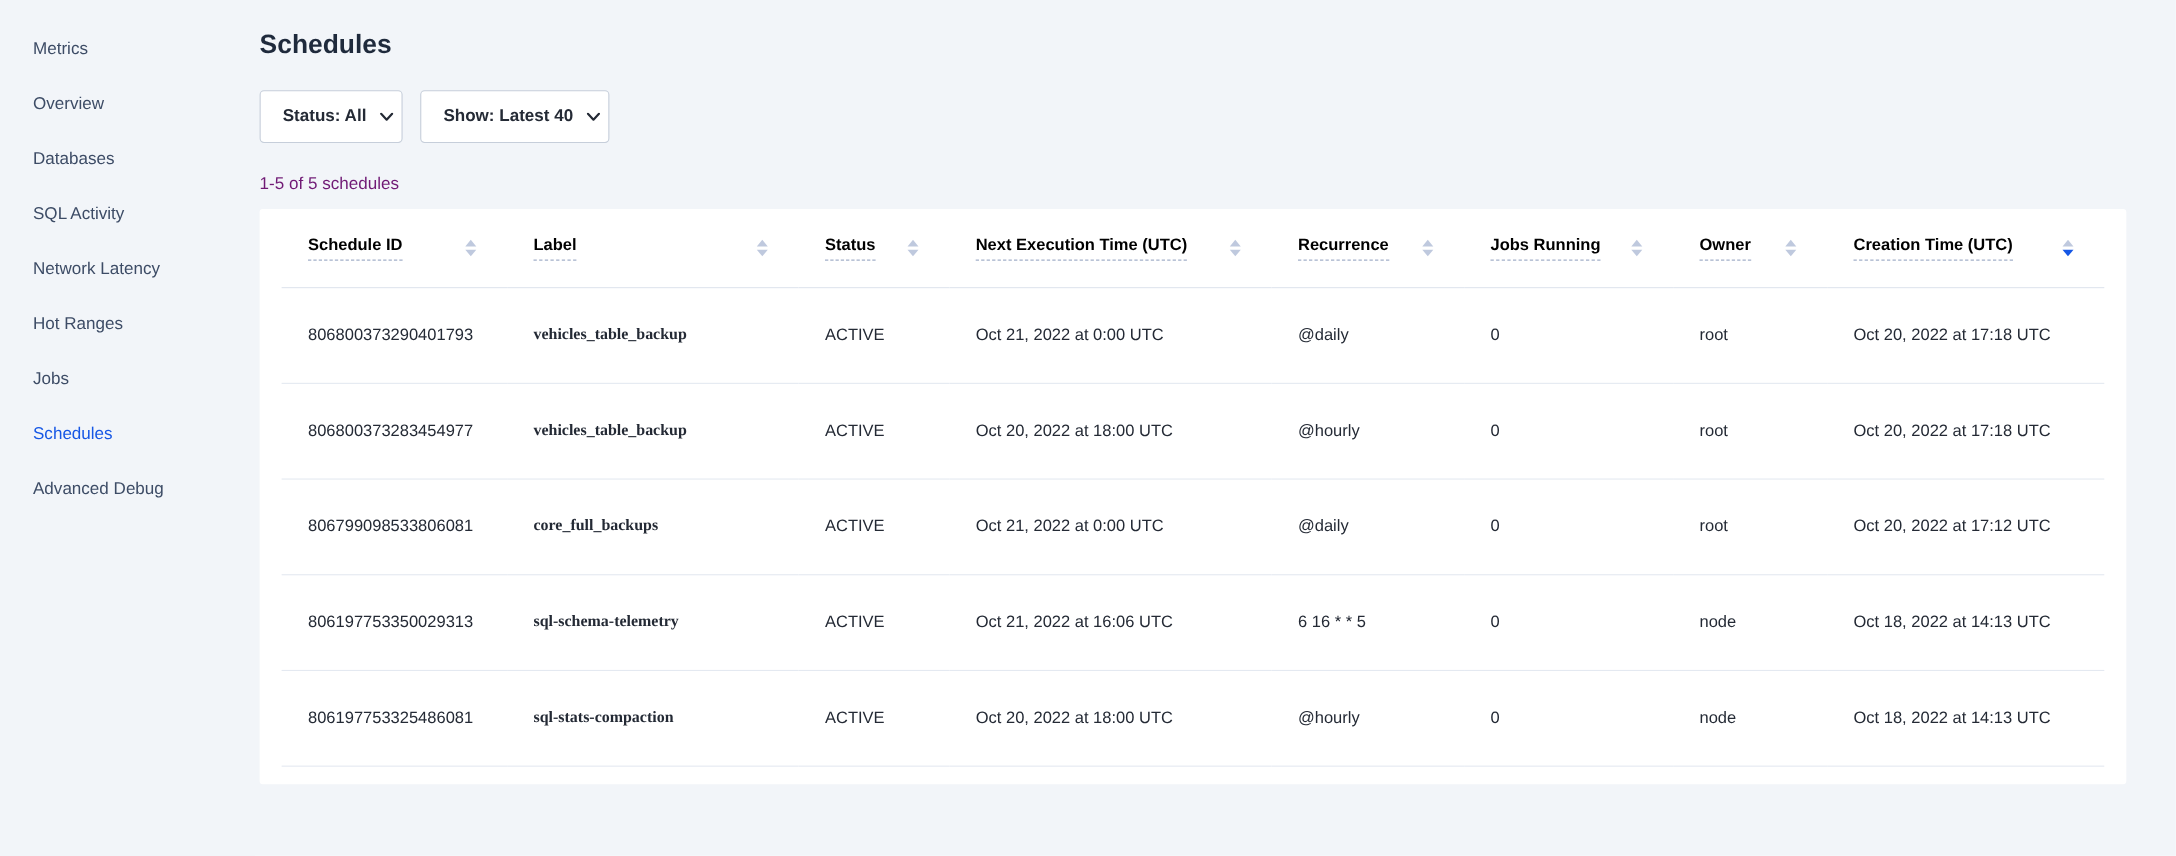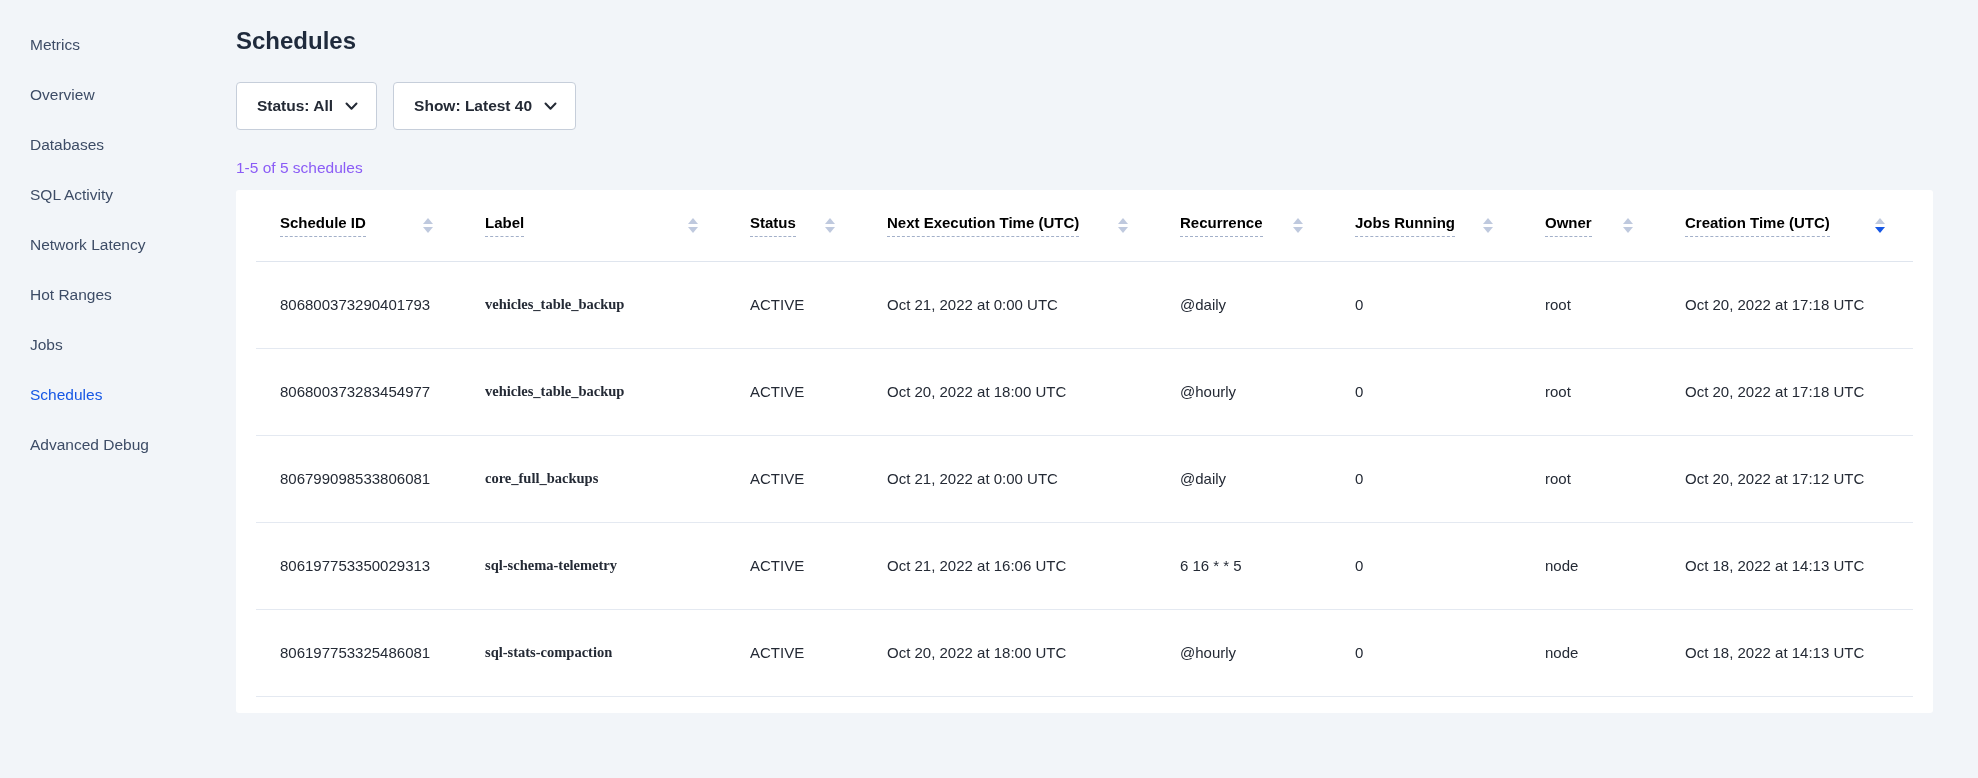--- a/index.html
+++ b/index.html
@@ -26,26 +26,26 @@
   main { flex: 1 1 auto; padding: 26px 45px 0 46px; }
   .page-title {
     margin: 0 0 26px; font-size: 24px; line-height: 30px;
     font-weight: 700; color: #1F2A3C;
   }
   .filters { display: flex; gap: 16px; margin-bottom: 28px; }
   .dropdown {
     height: 48px; background: #FFFFFF;
     border: 1px solid #C6CEDA; border-radius: 4px;
     display: inline-flex; align-items: center; gap: 12px;
-    padding: 0 18px 0 20px;
+    padding: 0 7px 0 20px;
     font-size: 15.5px; font-weight: 600; color: #242A35;
     cursor: pointer;
   }
   .chevron { display: inline-flex; align-items: center; }
-  .results-count { font-size: 15.5px; line-height: 20px; margin-bottom: 12px; color: #8b5cf6; }
+  .results-count { font-size: 15.5px; line-height: 20px; margin-bottom: 12px; color: #701a75; }
 
   
   .card { background: #FFFFFF; border-radius: 3px; padding: 0 20px 16px; }
   table { border-collapse: collapse; table-layout: fixed; width: 100%; }
   thead tr { border-bottom: 1px solid #DFE5EE; }
   thead th {
     height: 71px; padding: 0 28px 0 24px;
     text-align: left; vertical-align: middle;
     font-size: 15px; font-weight: 600; color: #000000;
     cursor: pointer;

